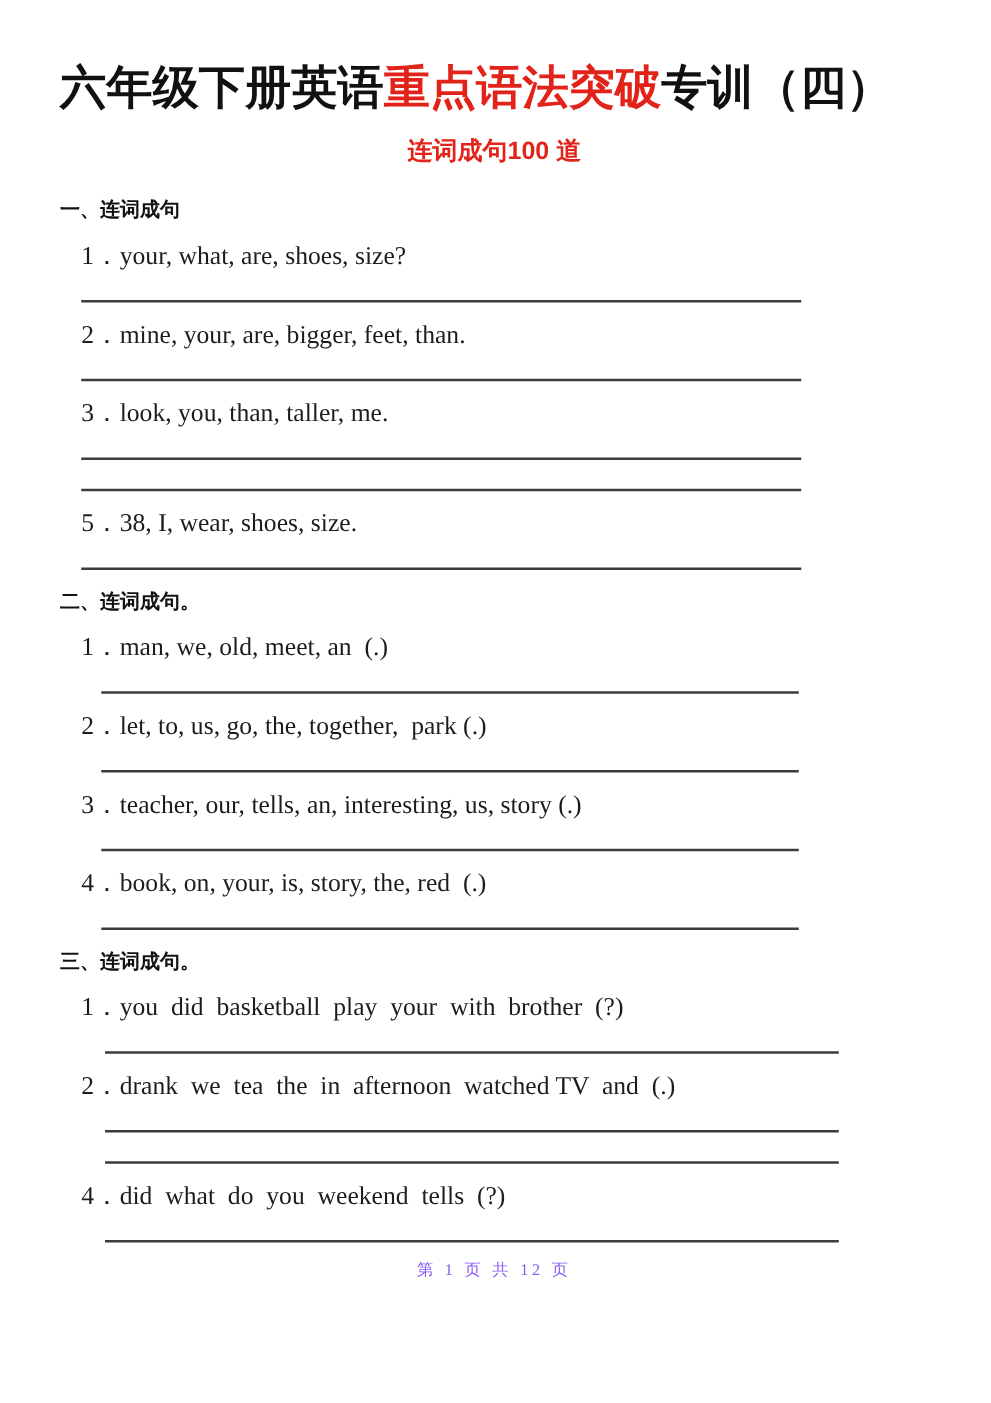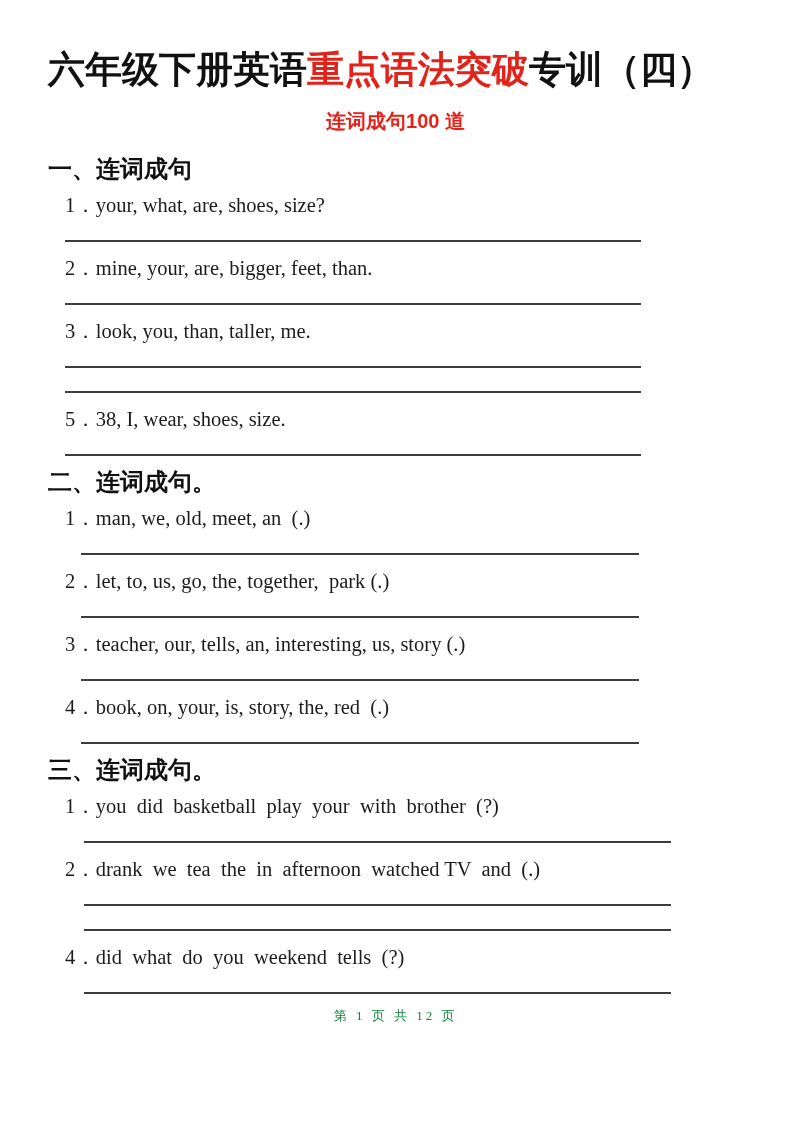--- a/index.html
+++ b/index.html
@@ -38,21 +38,21 @@
     font-weight: 700;
     font-size: 20px;
     line-height: 31px;
     margin-top: 14px;
     color: #e2231a;
     white-space: pre;
   }
   .sec-heading {
     font-family: "Liberation Sans", sans-serif;
     font-weight: 700;
-    font-size: 24px;
+    font-size: 16px;
     line-height: 24px;
     color: #111111;
     margin-top: 14px;
     margin-bottom: 12px;
   }
   .section.first .sec-heading {
     margin-top: 20px;
   }
   .item {
     margin: 0 0 14px 17px;
@@ -71,21 +71,21 @@
     border-bottom: 2px solid #3c3c3c;
     margin-top: 23px;
   }
   .sec1 .answer-line { width: 576px; margin-left: 0; }
   .sec2 .answer-line { width: 558px; margin-left: 16px; }
   .sec3 .answer-line { width: 587px; margin-left: 19px; }
   .page-footer {
     text-align: center;
     font-size: 13px;
     line-height: 16px;
-    color: #15803d;
+    color: #8b5cf6;
     letter-spacing: 3px;
     margin-top: 3px;
   }
 </style>
 </head>
 <body>
 
 <div class="page">
 
   <div class="doc-title"><span>六年级下册英语</span><span class="hl" style="color: rgb(226, 35, 26);">重点语法突破</span><span>专训（四）</span></div>

